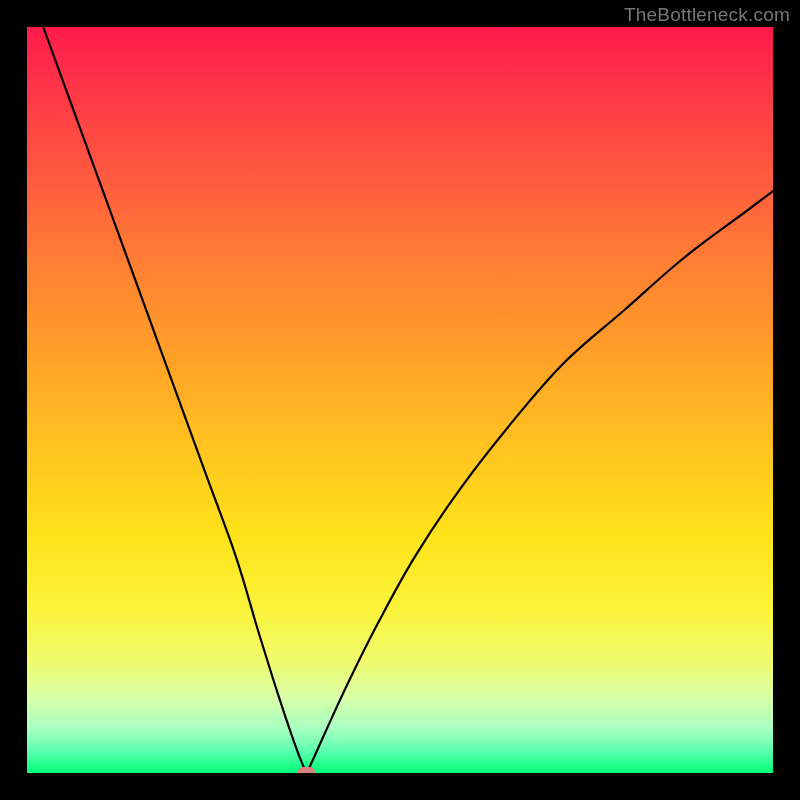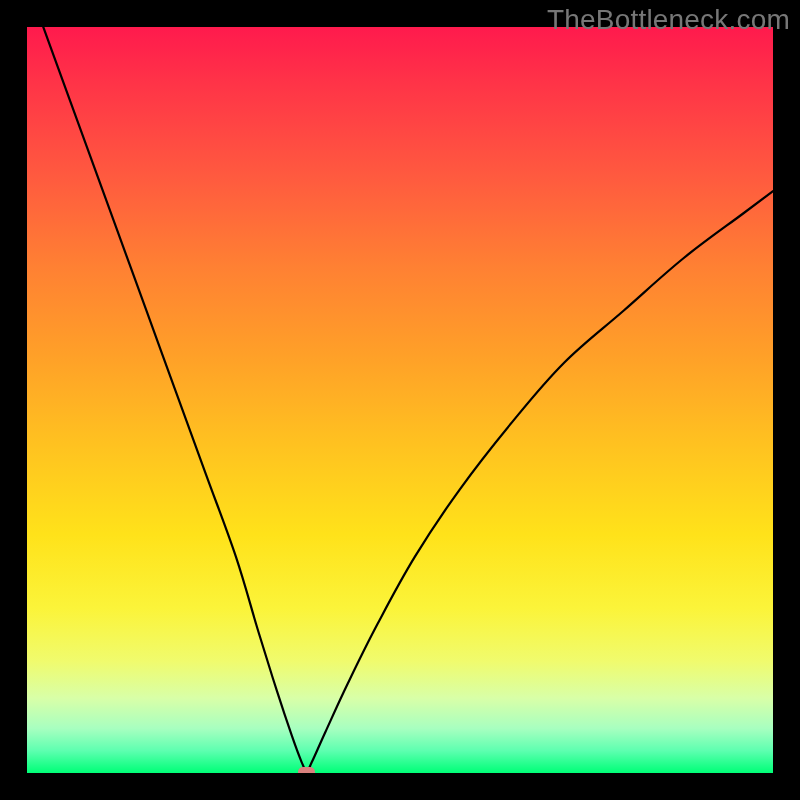--- a/index.html
+++ b/index.html
@@ -63,21 +63,21 @@
     width: 17px;
     height: 10px;
     background: #d9817e;
     border-radius: 5px;
   }
   .watermark {
     position: absolute;
     top: 4px;
     right: 10px;
     color: #777;
-    font-size: 28px;
+    font-size: 19px;
     letter-spacing: 0.2px;
     user-select: none;
   }
 </style>
 </head>
 <body>
 
 <div class="frame">
 
   <div class="plot-area">

